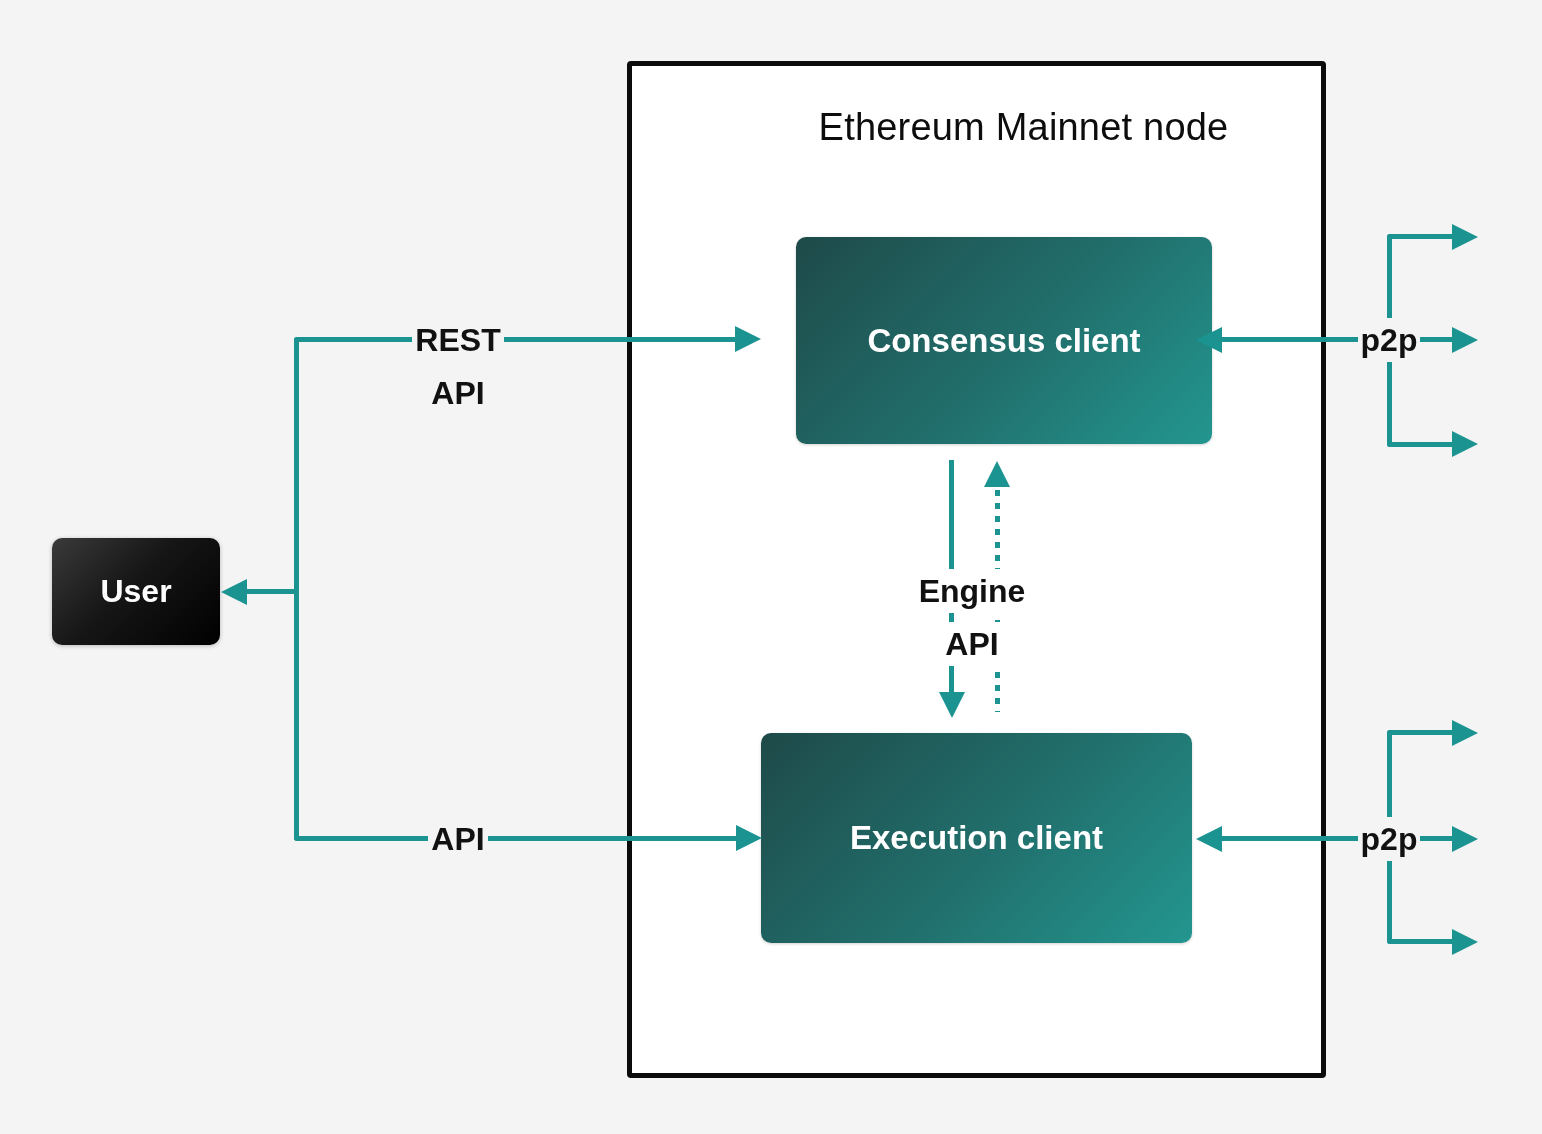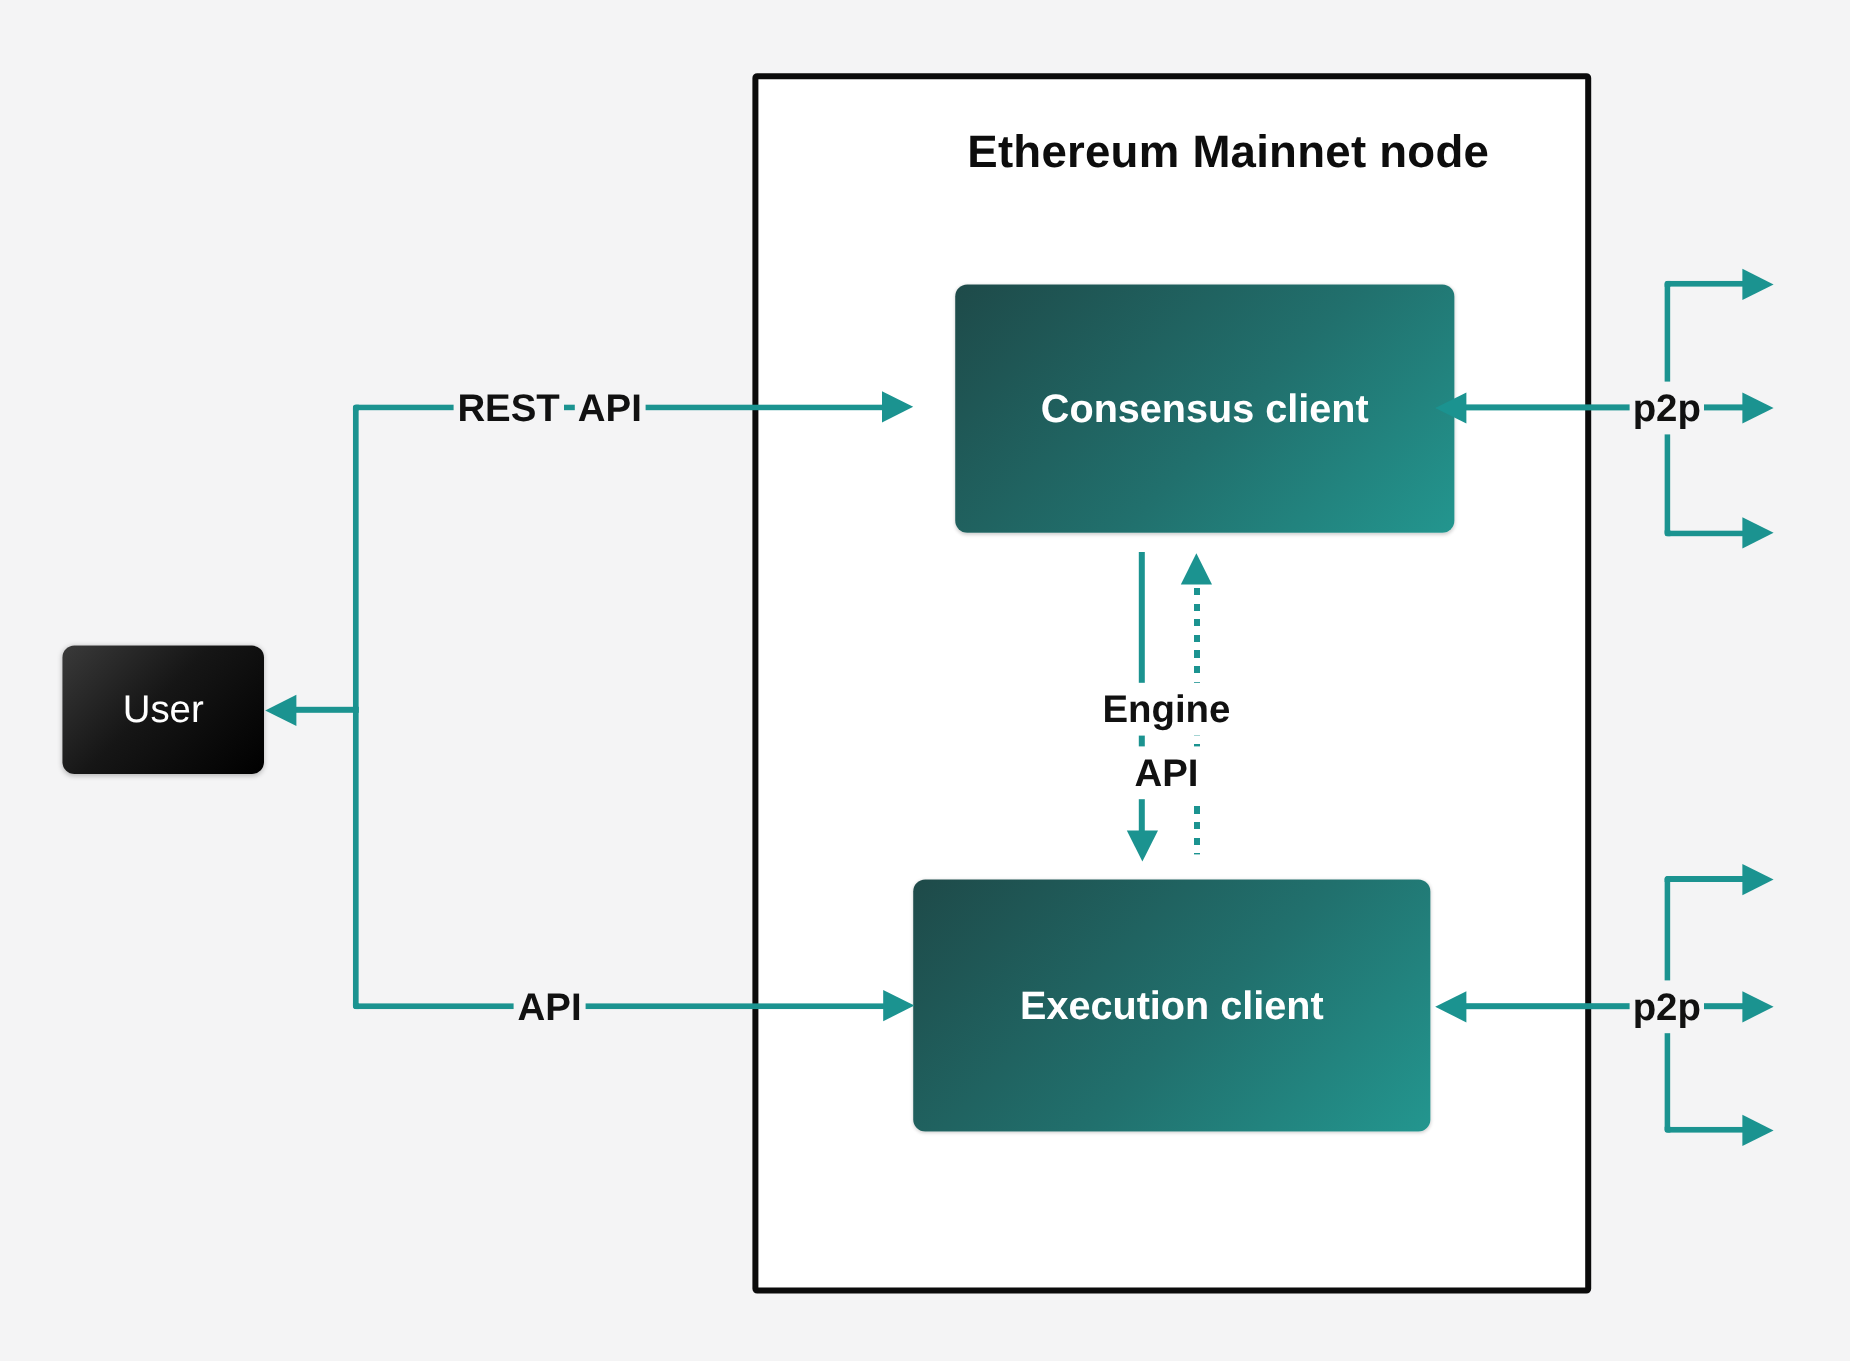--- a/index.html
+++ b/index.html
@@ -12,34 +12,34 @@
   }
   *{margin:0;padding:0;box-sizing:border-box;}
   html,body{background:var(--page-bg);}
   body{font-family:"Liberation Sans","DejaVu Sans",sans-serif;}
   .diagram{position:relative;width:1542px;height:1134px;background:var(--page-bg);overflow:hidden;}
 
   
   .node-box{position:absolute;left:627px;top:61px;width:699px;height:1017px;
     background:var(--node-bg);border:5px solid var(--node-border);border-radius:4px;}
   .node-title{position:absolute;left:627px;top:106px;width:793px;text-align:center;
-    font-size:38px;font-weight:700;color:#0d0d0d;letter-spacing:.2px;}
+    font-size:38px;font-weight:400;color:#0d0d0d;letter-spacing:.2px;}
 
   
   .client-box{position:absolute;display:flex;align-items:center;justify-content:center;
     border-radius:10px;color:var(--box-text);font-size:33px;font-weight:700;
     background:linear-gradient(135deg,#1e4a49 0%,#21706d 55%,#23968f 100%);
     box-shadow:0 1px 3px rgba(0,0,0,.18);}
   .consensus{left:796px;top:237px;width:416px;height:207px;}
   .execution{left:761px;top:733px;width:431px;height:210px;}
 
   
   .user-box{position:absolute;left:52px;top:538px;width:168px;height:107px;border-radius:10px;
     display:flex;align-items:center;justify-content:center;color:var(--box-text);
-    font-size:32px;font-weight:400;
+    font-size:32px;font-weight:700;
     background:linear-gradient(135deg,#3a3a3a 0%,#161616 45%,#000 100%);
     box-shadow:0 1px 4px rgba(0,0,0,.25);}
 
   
   .h-line{position:absolute;height:5px;background:var(--teal);}
   .v-line{position:absolute;width:5px;background:var(--teal);}
   .dotted-v{position:absolute;width:5px;
     background:repeating-linear-gradient(to bottom,var(--teal) 0 6px,transparent 6px 13px);}
   .arr{position:absolute;width:0;height:0;}
   .arr-r{border-top:13px solid transparent;border-bottom:13px solid transparent;border-left:26px solid var(--teal);}
@@ -105,21 +105,21 @@
   <div class="arr arr-r" style="left:1452px;top:327px;"></div>
 
   <div class="p2p-bracket bottom"></div>
   <div class="arr arr-r" style="left:1452px;top:720px;"></div>
   <div class="arr arr-r" style="left:1452px;top:929px;"></div>
   <div class="h-line" style="left:1221px;top:836px;width:142px;"></div>
   <div class="arr arr-l" style="left:1196px;top:826px;"></div>
   <div class="h-line" style="left:1416px;top:836px;width:37px;"></div>
   <div class="arr arr-r" style="left:1452px;top:826px;"></div>
 
-  <div class="edge-label" style="left:338px;top:318px;width:240px;">
+  <div class="edge-label" style="left:338px;top:318px;width:240px;flex-direction:column;">
     <span class="w">REST</span>
       <span class="w">API</span>
   </div>
   <div class="edge-label" style="left:328px;top:817px;width:260px;">
       <span class="w">API</span>
   </div>
   <div class="edge-label on-white" style="left:862px;top:569px;width:220px;flex-direction:column;">
     <span class="w">Engine</span>
       <span class="w">API</span>
   </div>

